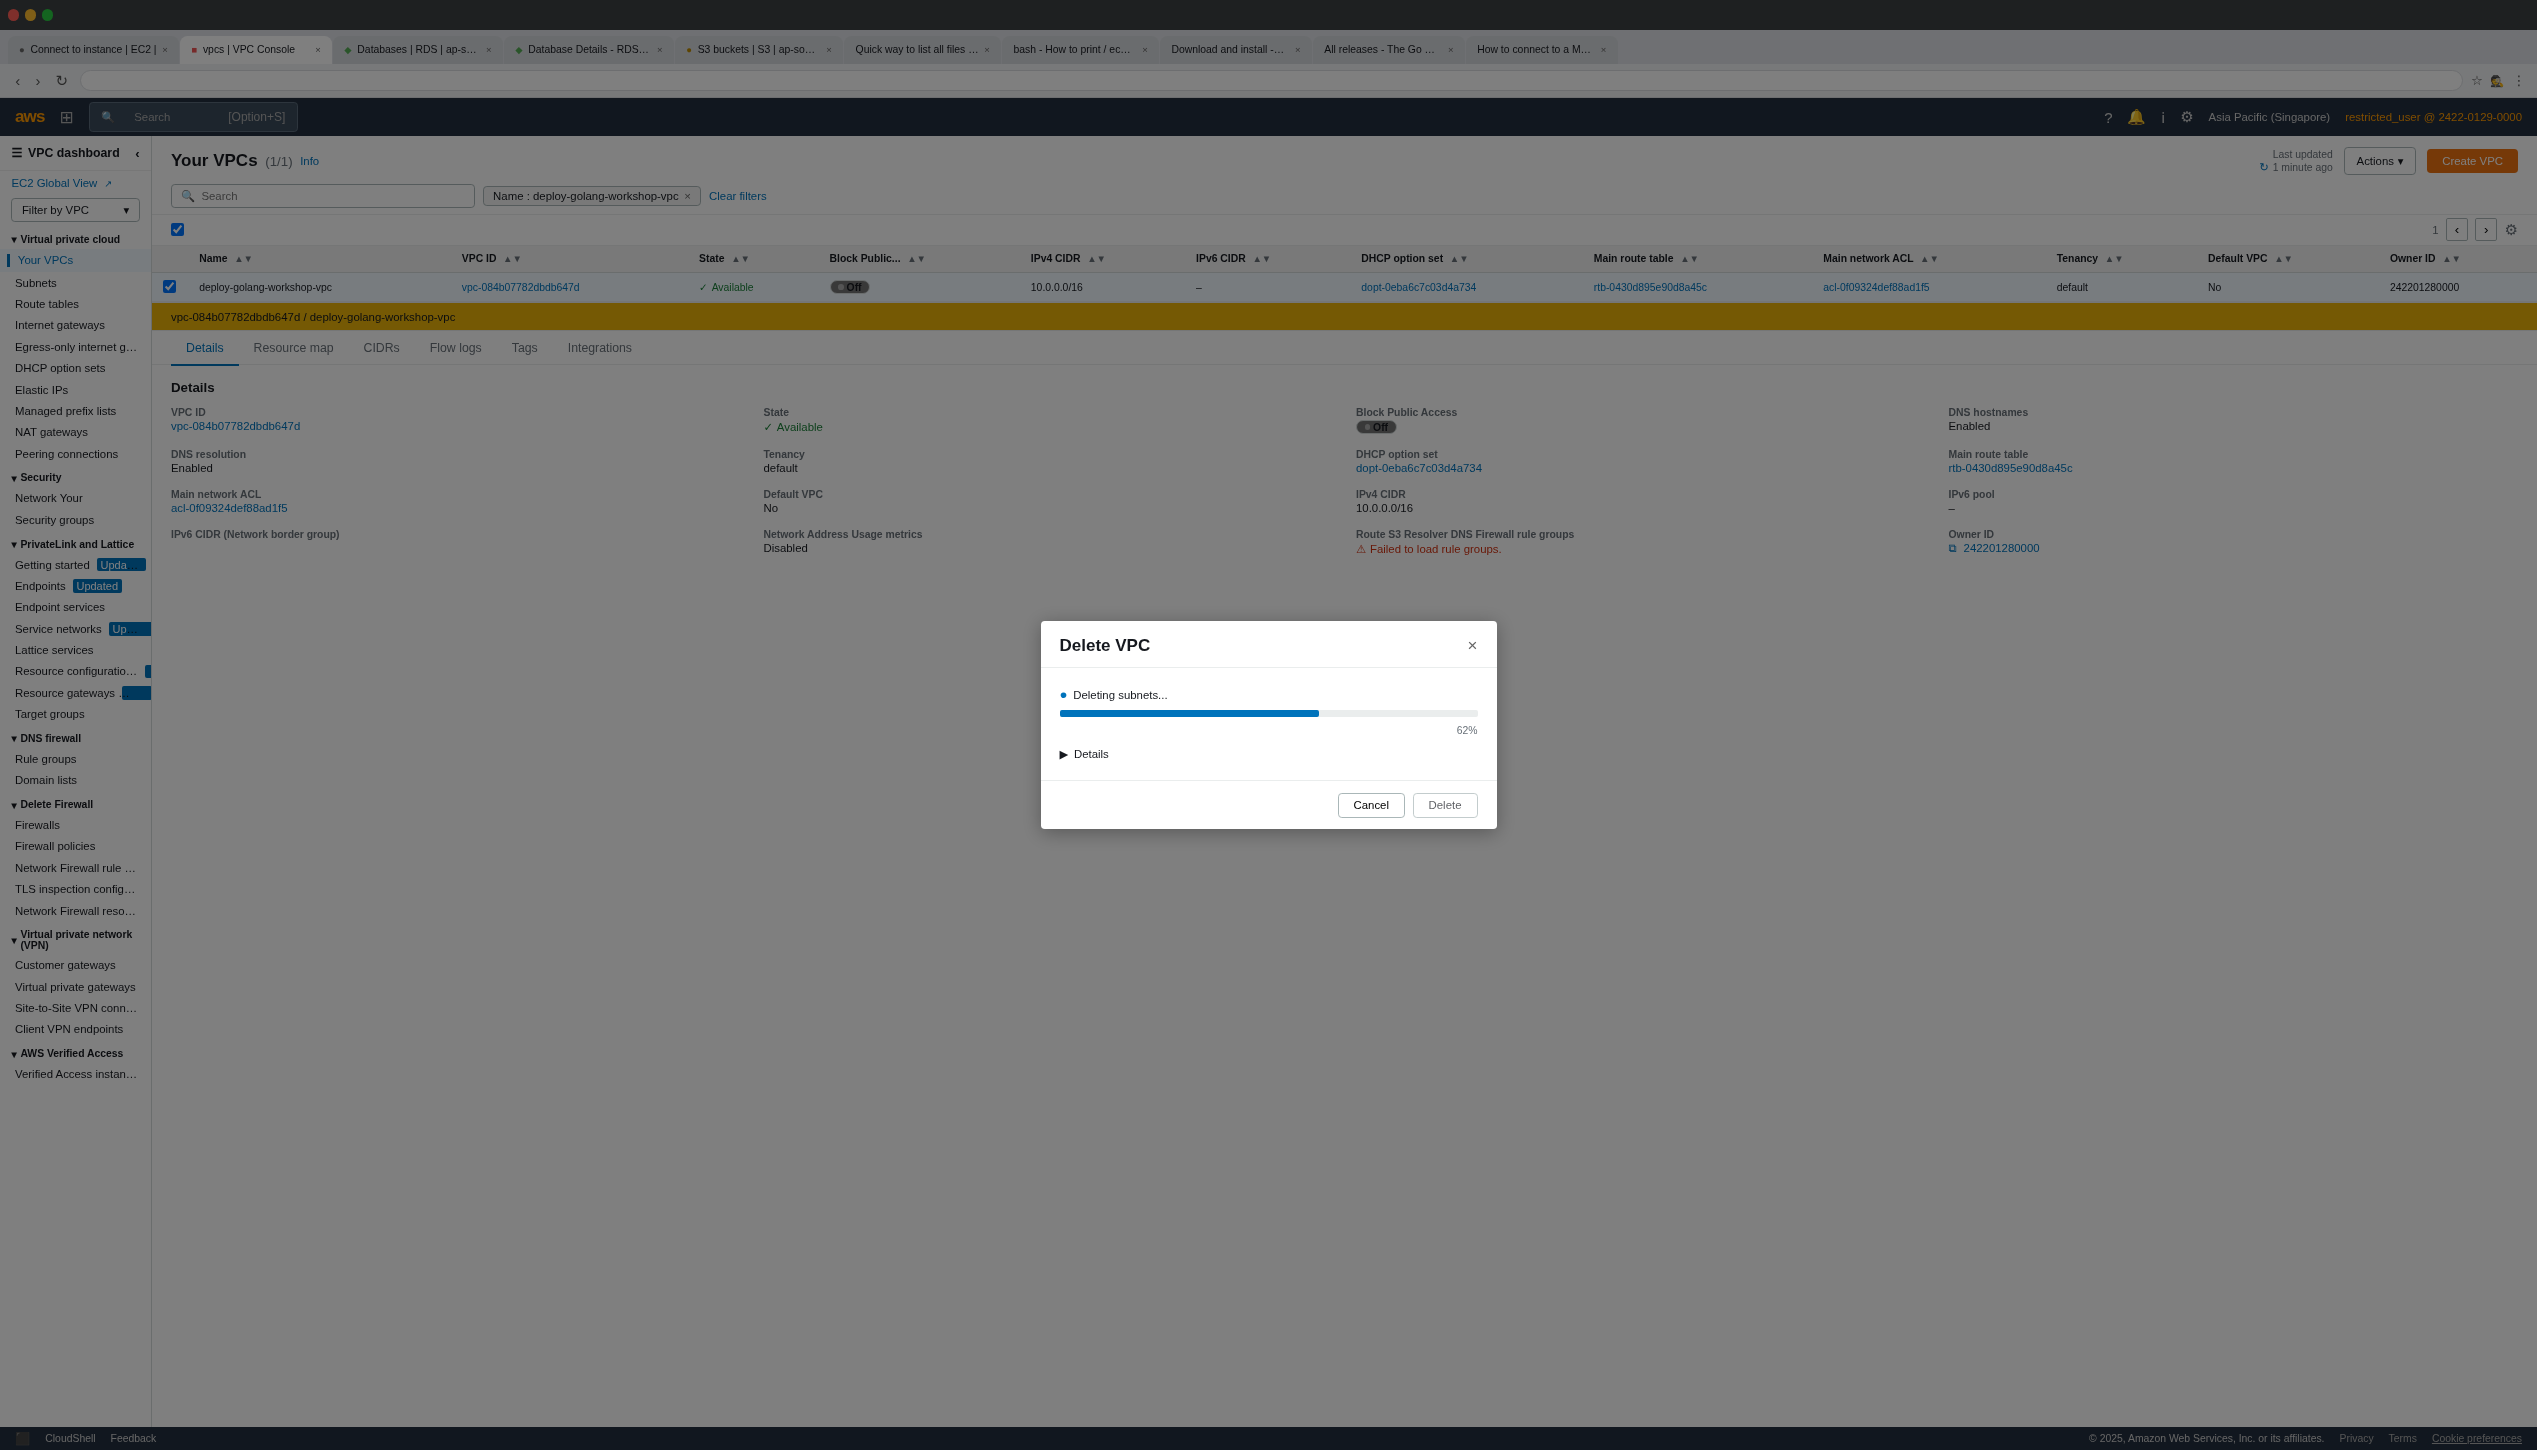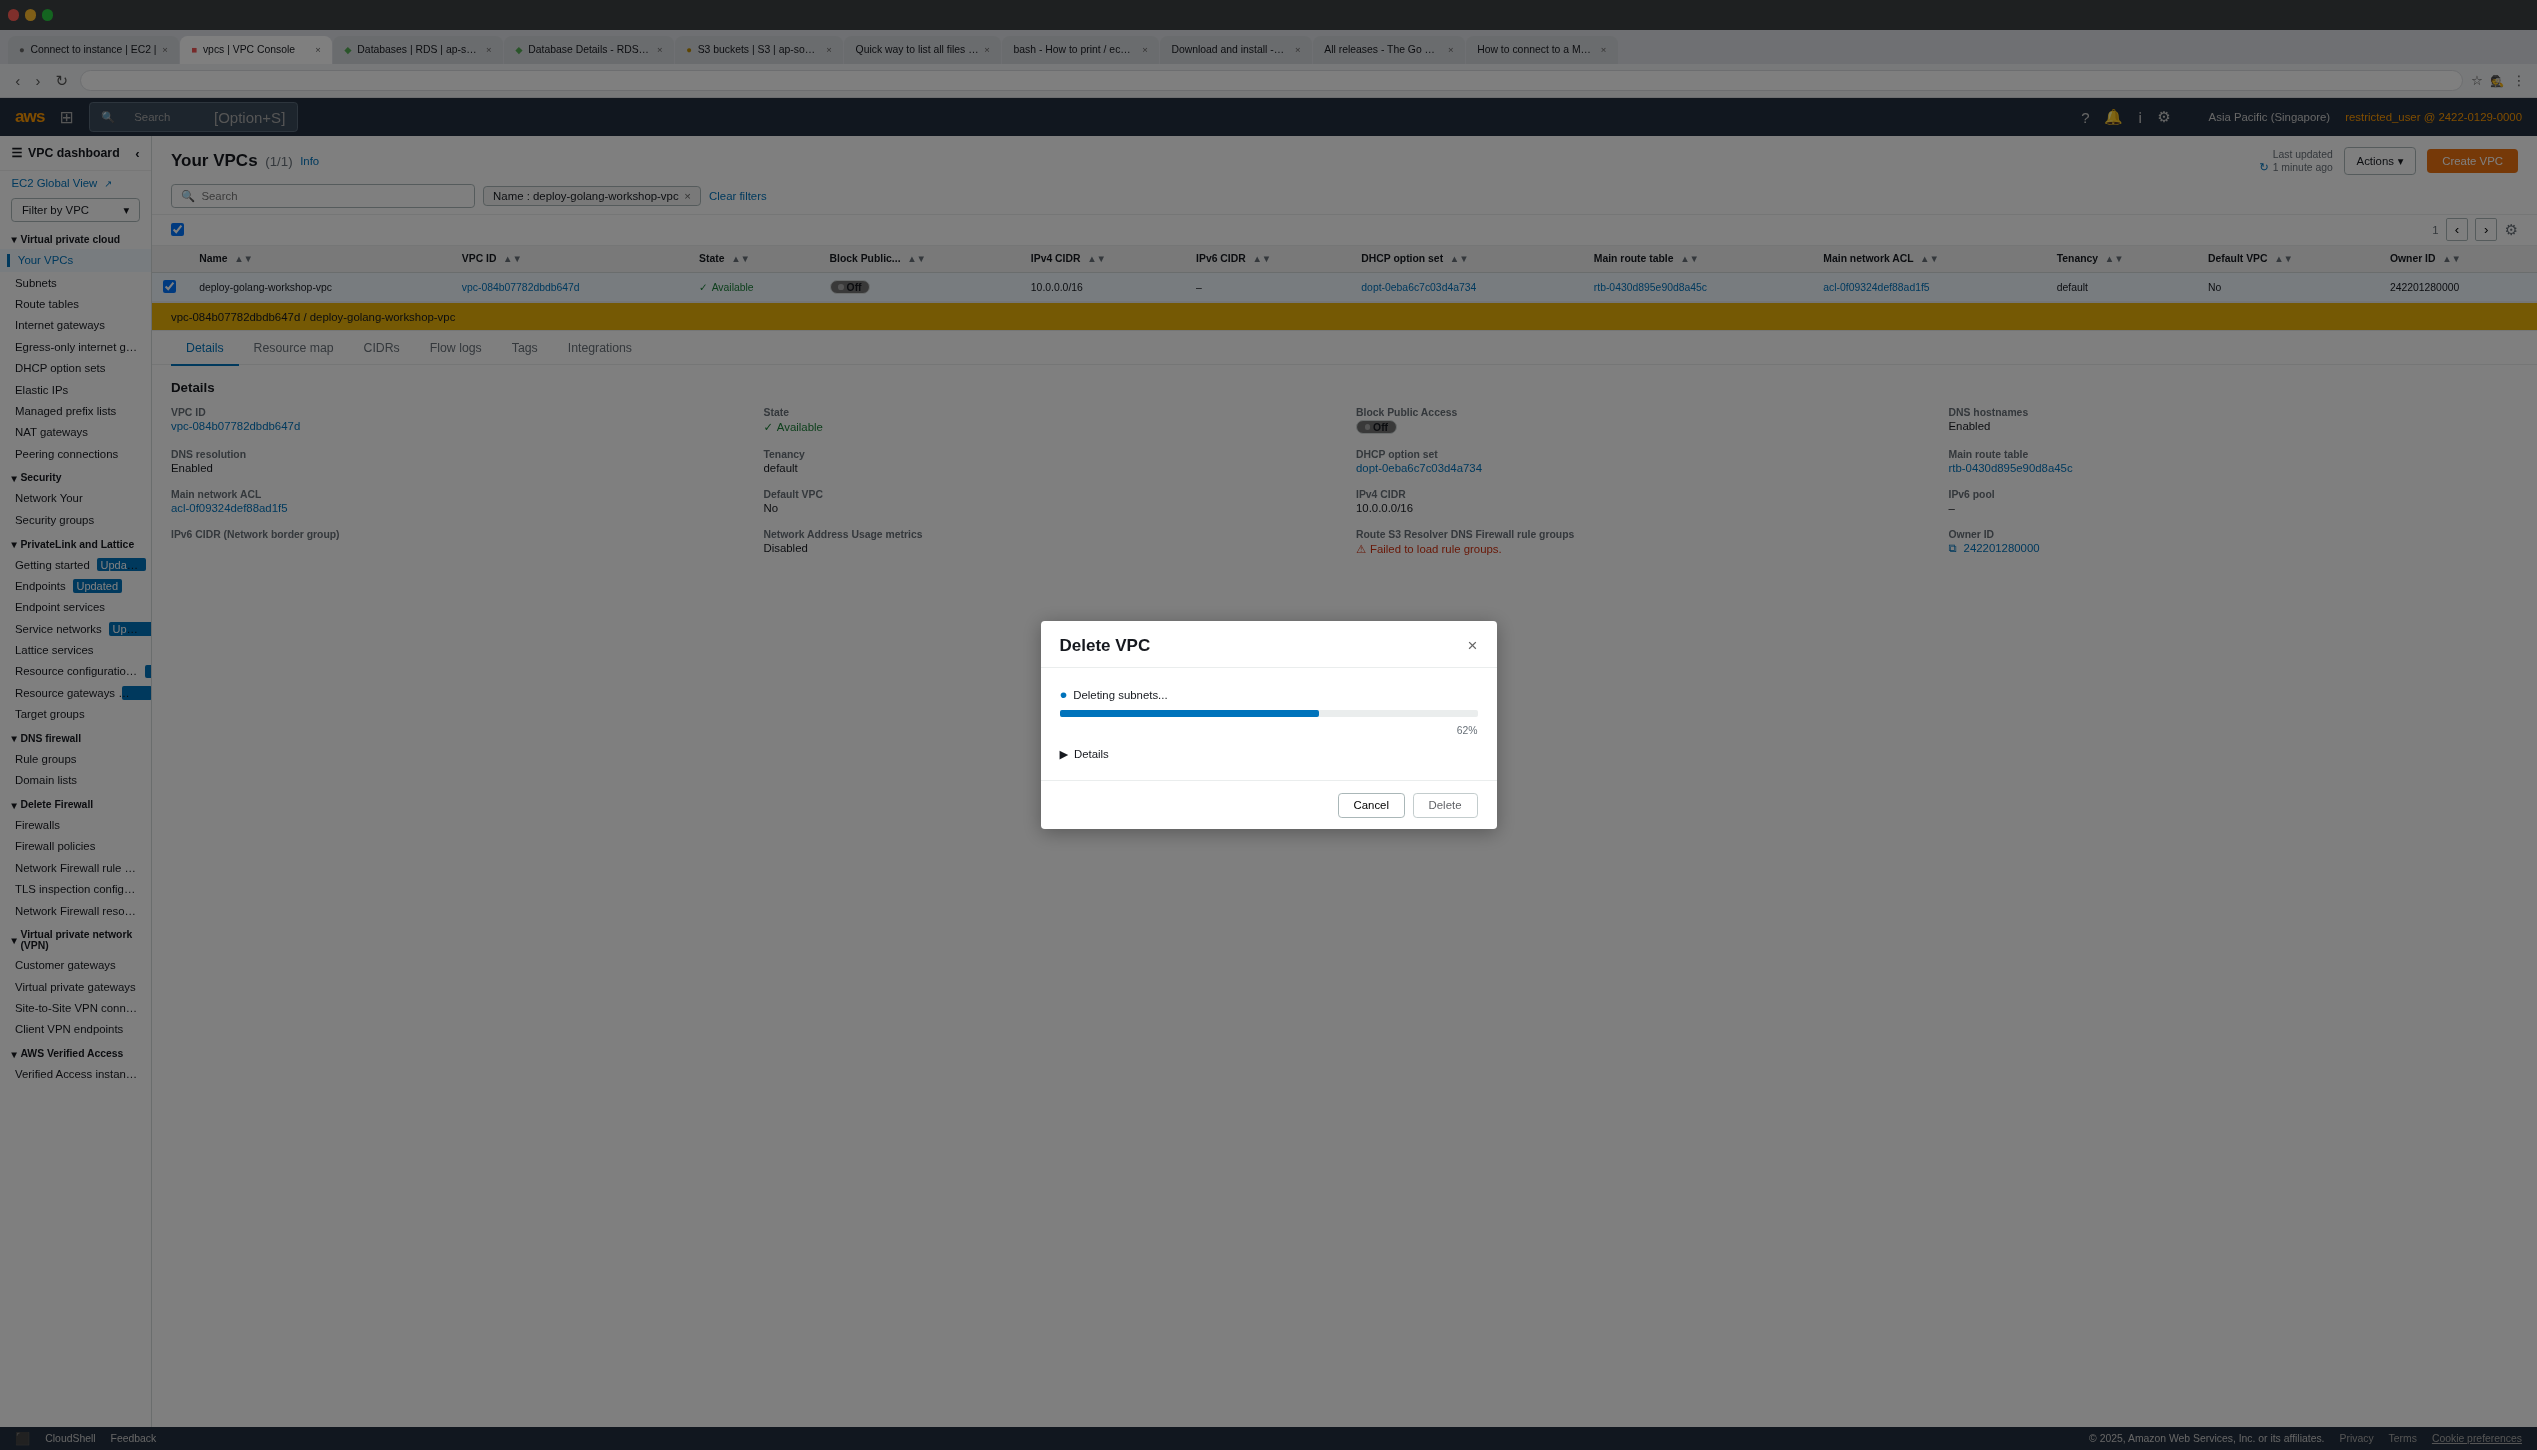--- a/index.html
+++ b/index.html
@@ -23,21 +23,21 @@
     .tl-green { background: #28c840; }
 
     
     .aws-header { background: #232f3e; height: 38px; display: flex; align-items: center; padding: 0 15px; gap: 15px; color: #fff; }
     .aws-logo { color: #ff9900; font-weight: bold; font-size: 17px; letter-spacing: -0.9px; }
     .aws-nav-icon { color: #aaa; font-size: 17px; cursor: pointer; }
     .aws-search { background: #3a4a5a; border: 0.9px solid #5a6a7a; border-radius: 3.8px; padding: 3.8px 11.4px; color: #fff; font-size: 11.4px; width: 190px; }
     .aws-search::placeholder { color: #aaa; }
     .aws-header-right { margin-left: auto; display: flex; align-items: center; gap: 15px; color: #ccc; font-size: 11.4px; }
     .aws-header-icon { font-size: 15px; cursor: pointer; }
-    .aws-region { color: #ccc; margin-left: 23px; }
+    .aws-region { color: #ccc; }
     .aws-user { color: #ff9900; }
 
     
     .main-layout { display: flex; height: calc(100vh - 103px); overflow: hidden; }
 
     
     .sidebar { width: 152px; background: #fff; border-right: 0.9px solid #d5dbdb; overflow-y: auto; flex-shrink: 0; font-size: 11.4px; }
     .sidebar-header { padding: 9.5px 11.4px; font-weight: bold; font-size: 12.3px; display: flex; align-items: center; gap: 5.7px; border-bottom: 0.9px solid #eee; }
     .sidebar-item { padding: 4.7px 11.4px 4.7px 15px; cursor: pointer; color: #16191f; white-space: nowrap; overflow: hidden; text-overflow: ellipsis; }
     .sidebar-item.active { color: #0073bb; background: #f0f8ff; }
@@ -183,21 +183,21 @@
     <span style="cursor:pointer;">⋮</span>
   </div>
 </div>
 
 <div class="aws-header">
   <span class="aws-logo">aws</span>
   <span class="aws-nav-icon">⊞</span>
   <div style="display:flex;align-items:center;background:#3a4a5a;border:0.9px solid #5a6a7a;border-radius:3.8px;padding:3.8px 11.4px;gap:7.6px;width:209px;">
     <span style="color:#aaa;">🔍</span>
     <input class="aws-search" type="text" style="background: none; border: none; color: rgb(255, 255, 255); outline: none; width: 100%;" placeholder="Search">
-    <span style="color:#aaa;font-size:15px;">[Option+S]</span>
+    <span style="color:#aaa;font-size:12px;">[Option+S]</span>
   </div>
   <div class="aws-header-right">
     <span class="aws-header-icon">?</span>
     <span class="aws-header-icon">🔔</span>
     <span class="aws-header-icon">ℹ</span>
     <span class="aws-header-icon">⚙</span>
     <span class="aws-region">Asia Pacific (Singapore)</span>
     <span class="aws-user">restricted_user @ 2422-0129-0000</span>
   </div>
 </div>

